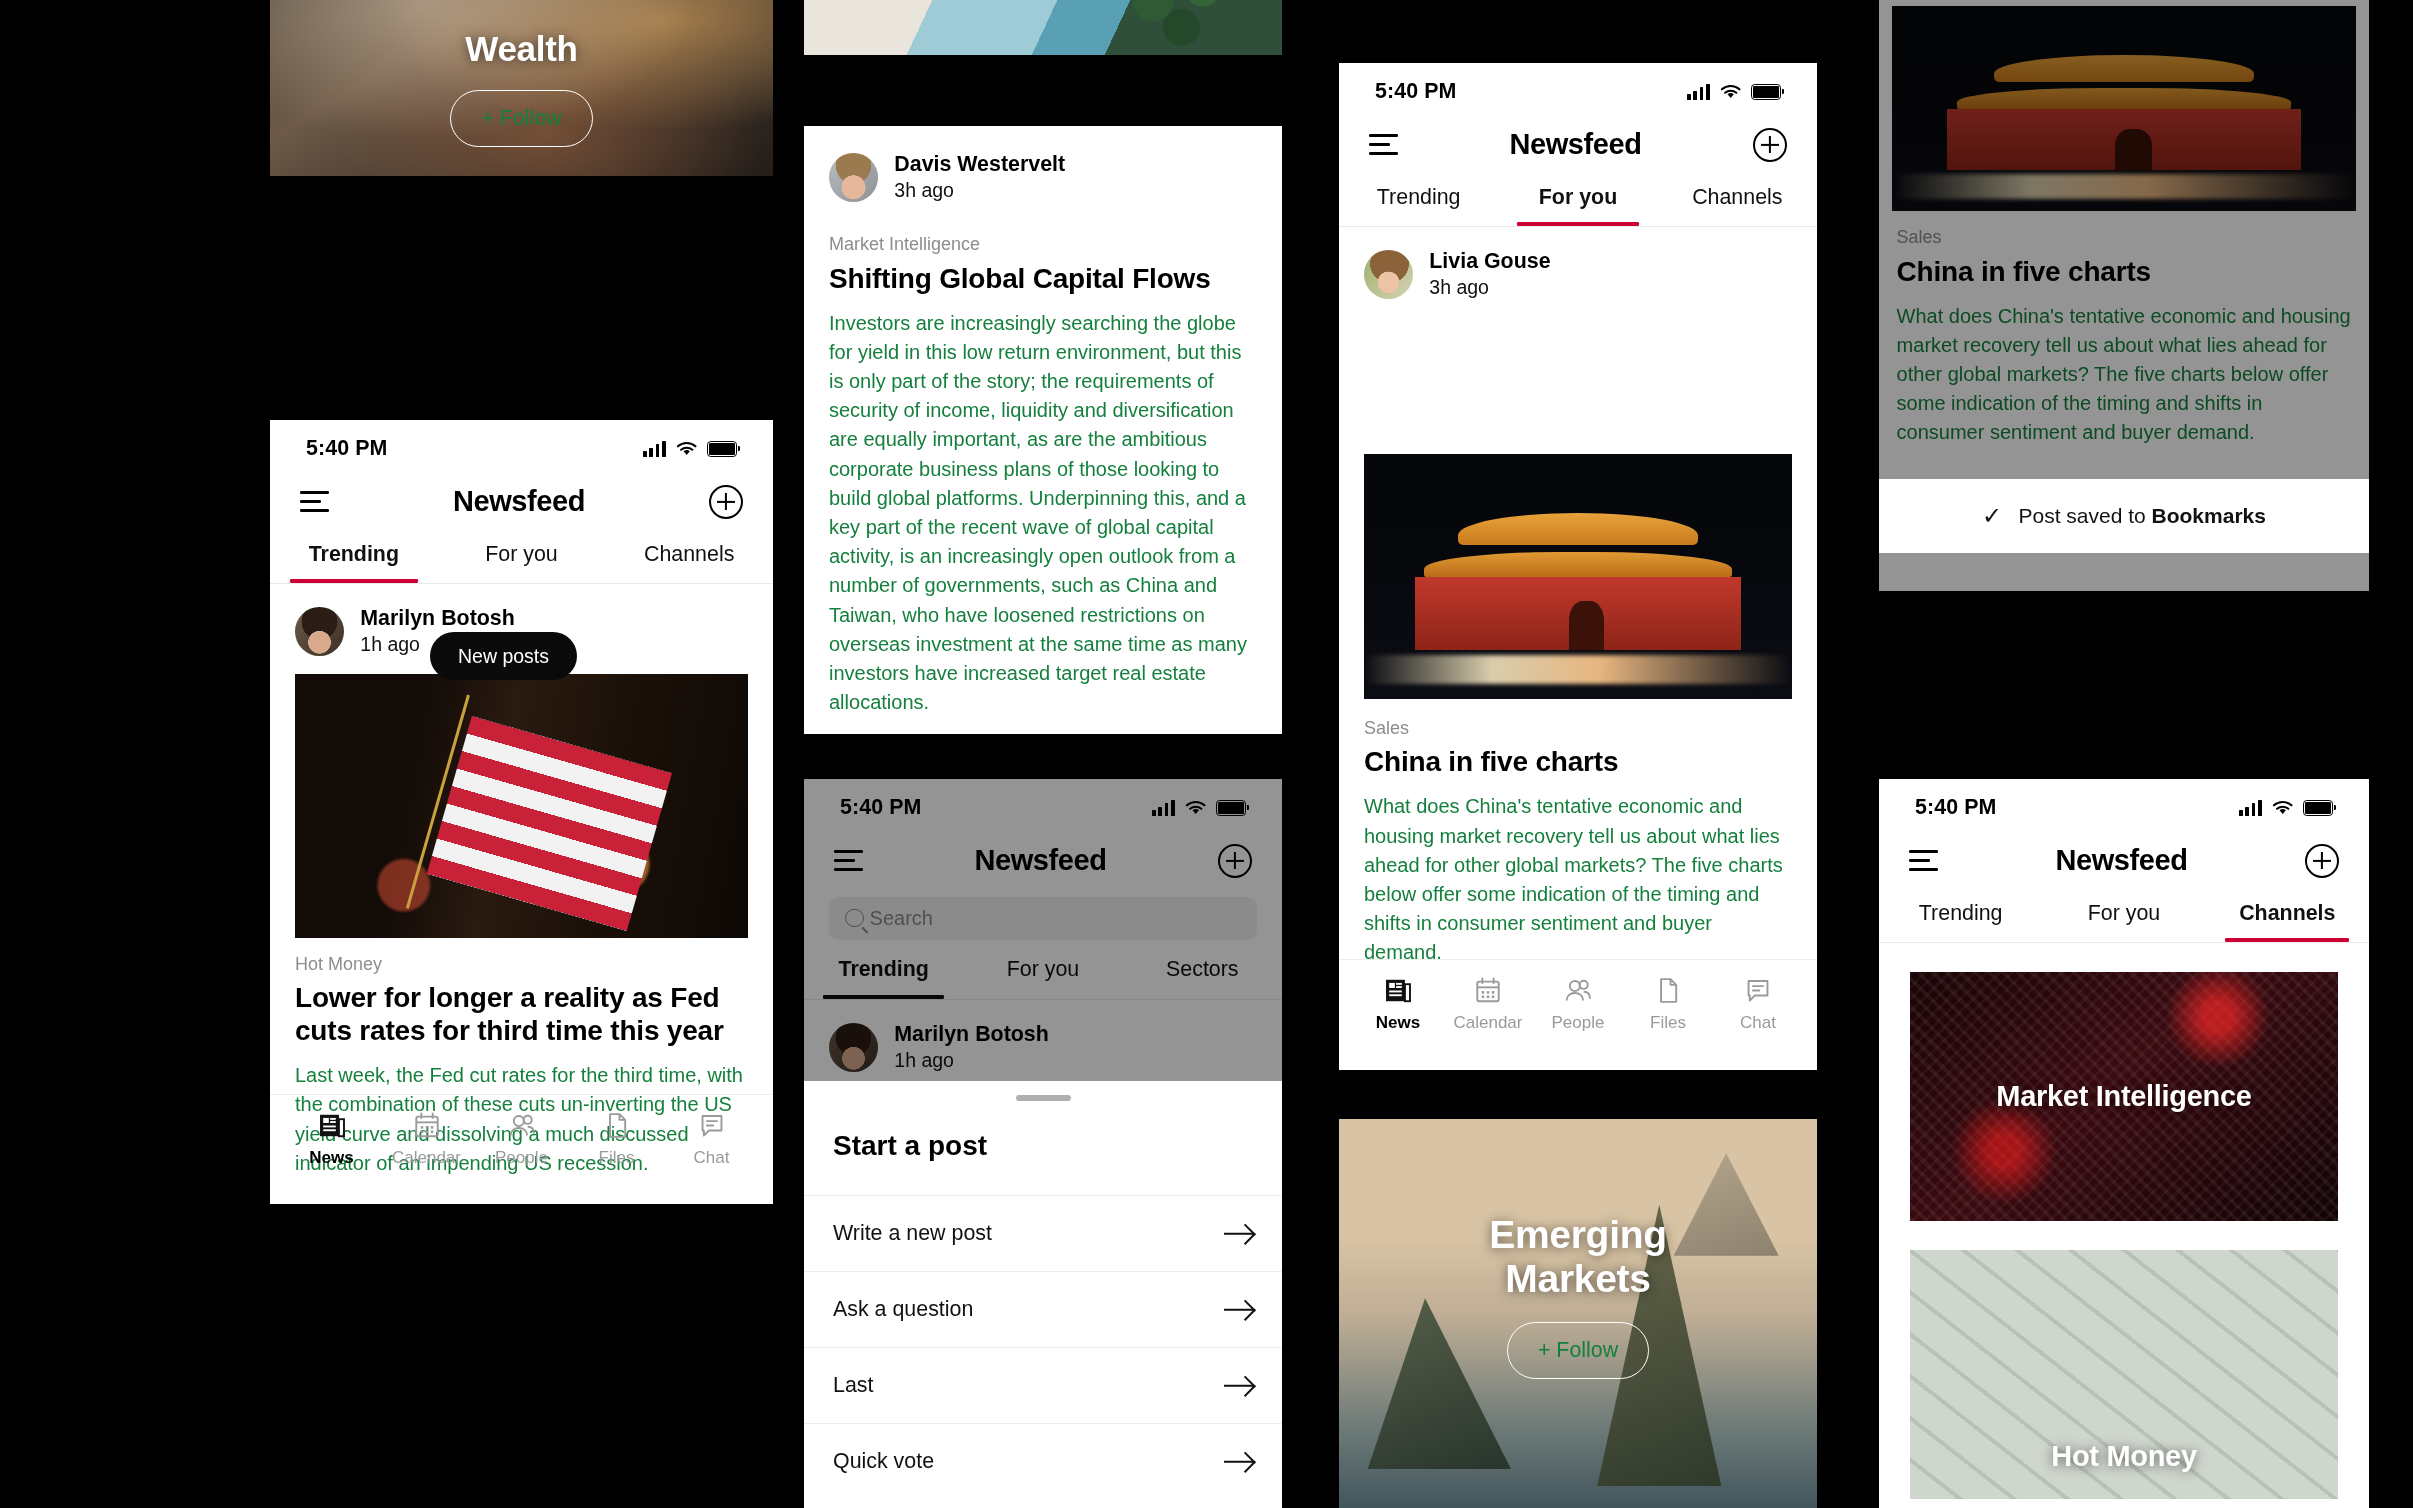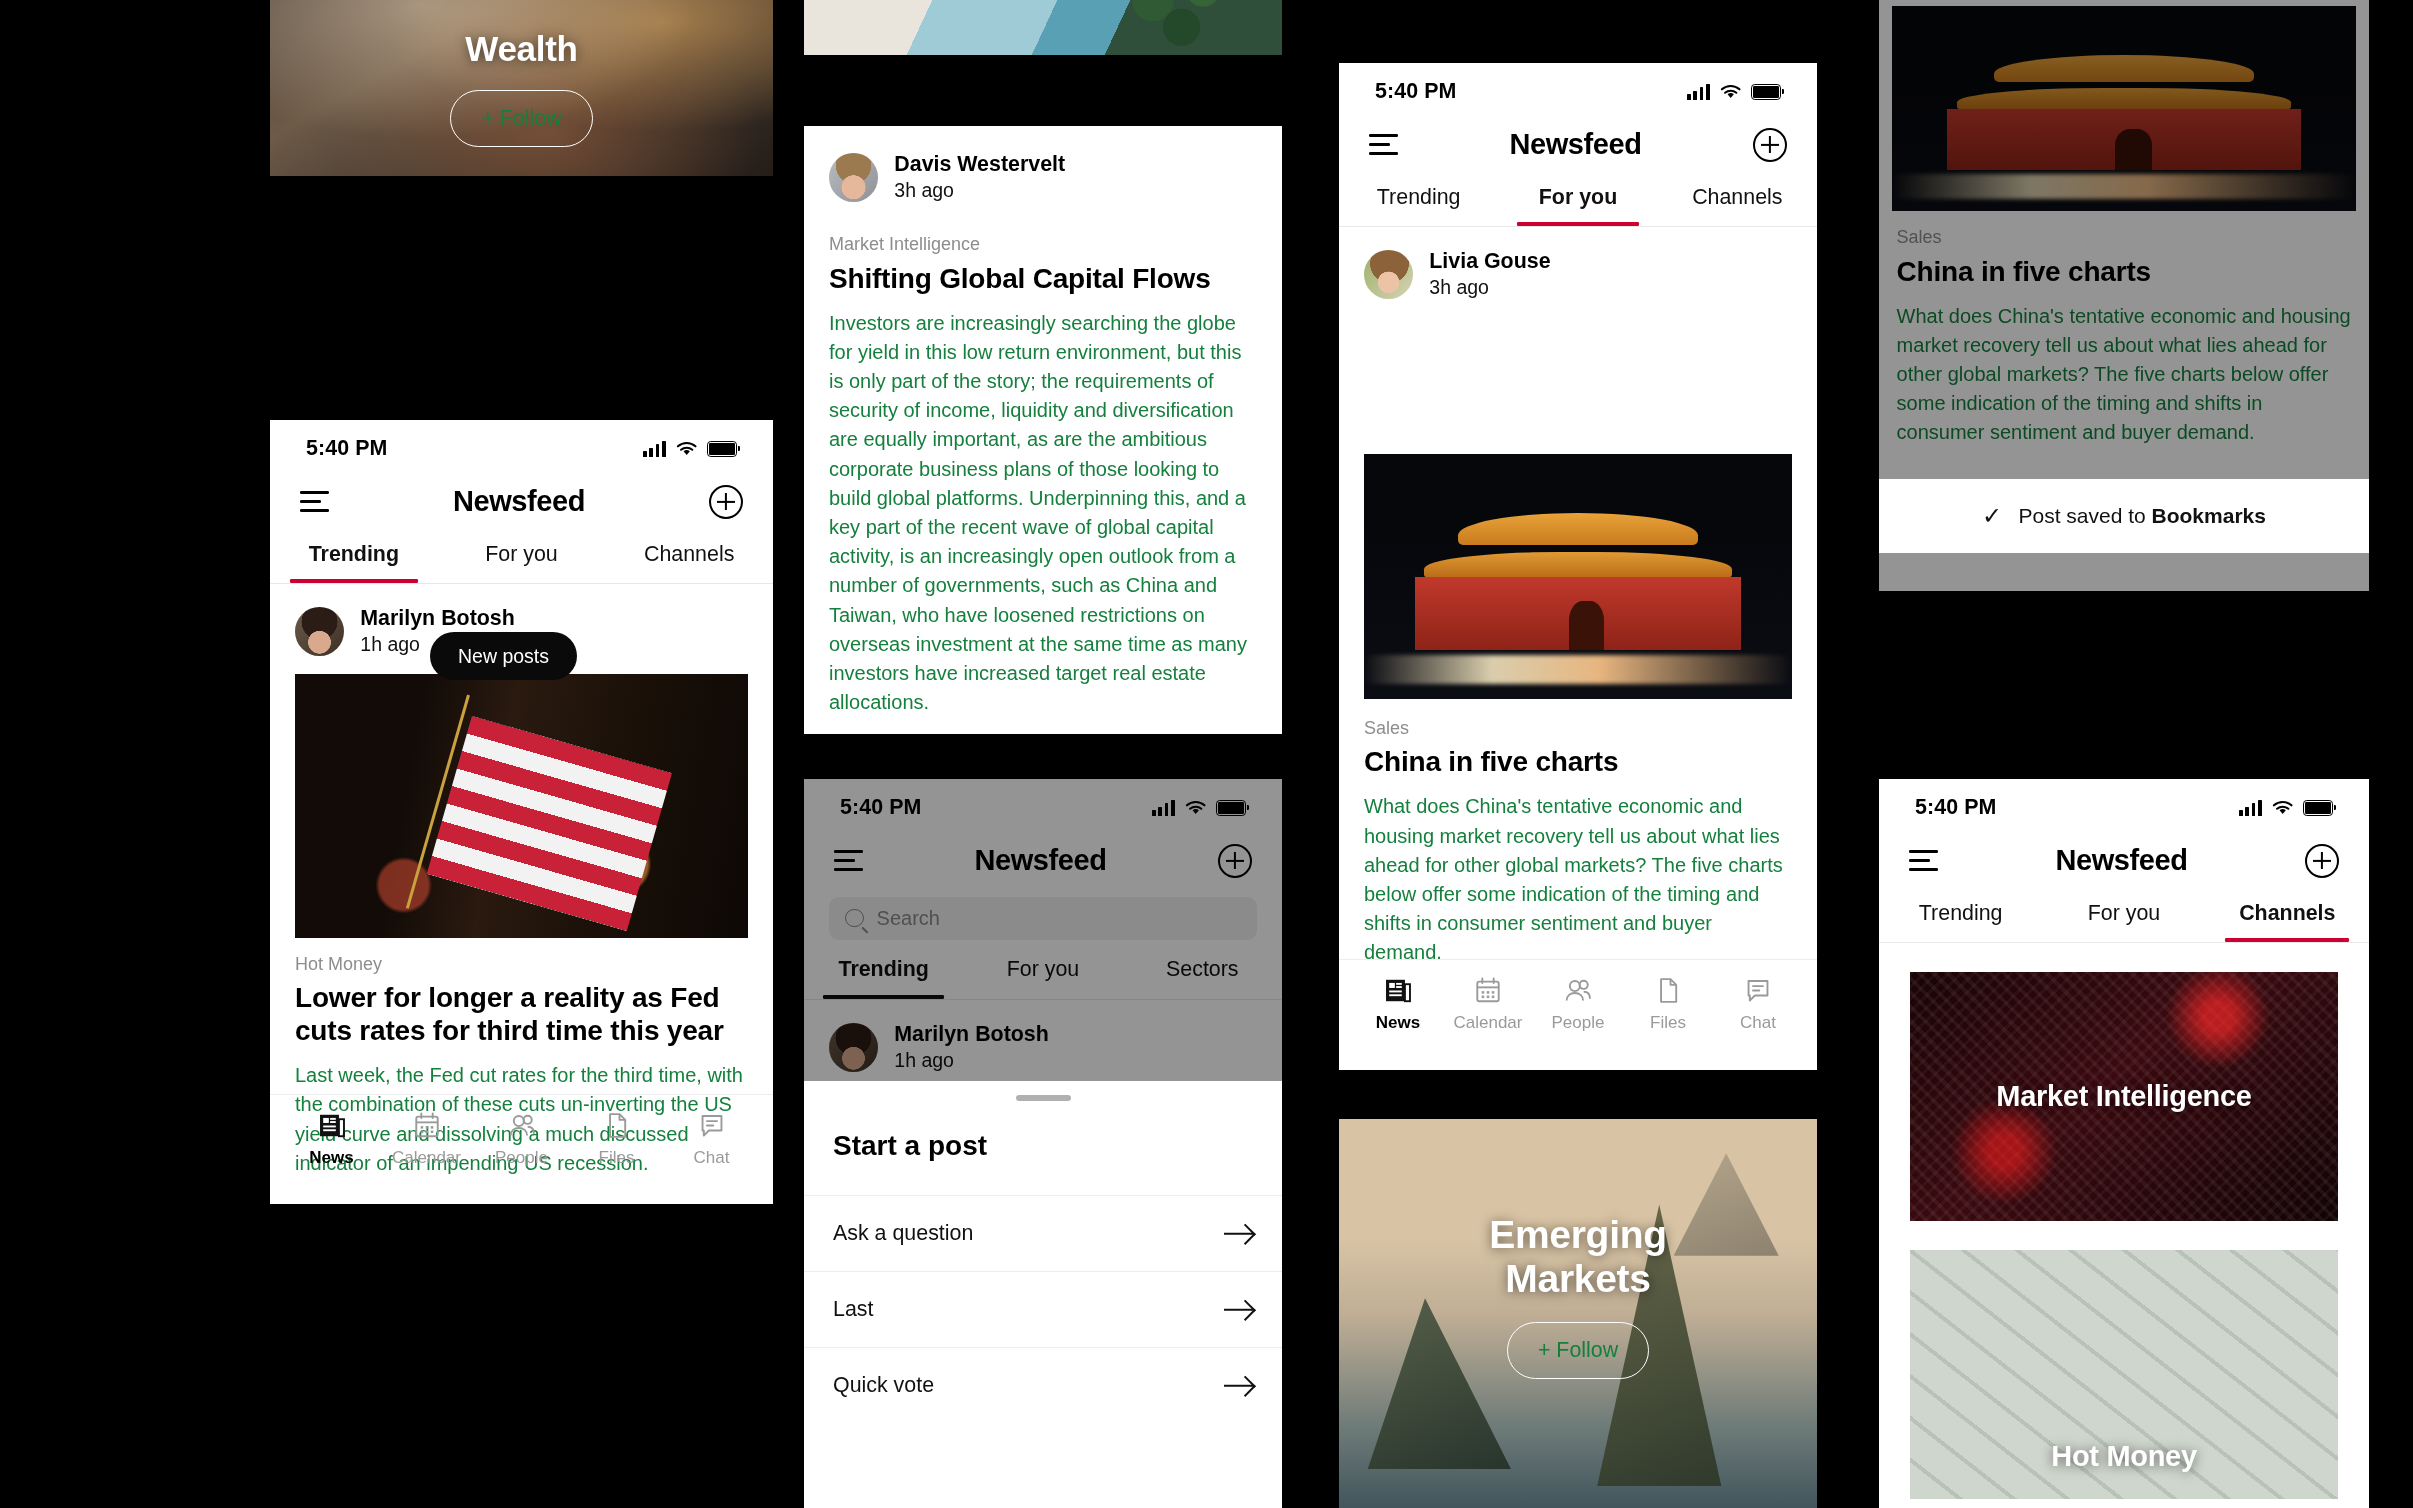--- a/index.html
+++ b/index.html
@@ -35,21 +35,21 @@
 
   
   .tabs{display:flex;position:relative;border-bottom:0.6px solid #e8e8e8;}
   .tab{flex:1;text-align:center;font-size:21.4px;color:#111;padding:7.5px 0 16.3px;position:relative;}
   .tab.active{font-weight:700;}
   .tab.active::after{content:"";position:absolute;left:12%;right:12%;bottom:-0.6px;height:4.4px;background:#cc0033;border-radius:1.3px;}
   .tab.active.dark::after{background:#111;}
 
   
   .searchwrap{padding:3.8px 25px 10px;}
-  .searchbox{height:43px;background:#efefef;border-radius:10px;display:flex;align-items:center;gap:13px;padding:0 16.3px;}
+  .searchbox{height:43px;background:#efefef;border-radius:10px;display:flex;align-items:center;gap:6px;padding:0 16.3px;}
   .mag{width:16.3px;height:16.3px;border:1.9px solid #8a8a8a;border-radius:50%;position:relative;flex:none;}
   .mag::after{content:"";position:absolute;right:-6.3px;bottom:-4.4px;width:7.5px;height:1.9px;background:#8a8a8a;transform:rotate(45deg);border-radius:1.3px;}
   .searchph{font-size:20px;color:#8a8a8a;}
 
   
   .posthdr{display:flex;align-items:center;gap:16.3px;padding:21.4px 25px 16.3px;}
   .avatar{width:49px;height:49px;border-radius:50%;flex:none;background-size:cover;background-position:center;}
   .av-marilyn{background:
      radial-gradient(circle at 50% 72%, #d8a98c 0 26%, transparent 27%),
      radial-gradient(circle at 50% 30%, #2b1c16 0 42%, transparent 43%),
@@ -329,20 +329,24 @@
         <div class="ptime">1h ago</div>
       </div>
     </div>
 
     <div class="dimmer"></div>
 
     <div class="sheet" style="height:465px;">
       <div class="grabber"></div>
       <div class="sheettitle">Start a post</div>
       <div class="sheetrow">
+        <span>Write a new post</span>
+        <div class="arrow"></div>
+      </div>
+      <div class="sheetrow">
         <span>Ask a question</span>
         <div class="arrow"></div>
       </div>
       <div class="sheetrow">
         <span>Last</span>
         <div class="arrow"></div>
       </div>
       <div class="sheetrow">
         <span>Quick vote</span>
         <div class="arrow"></div>

